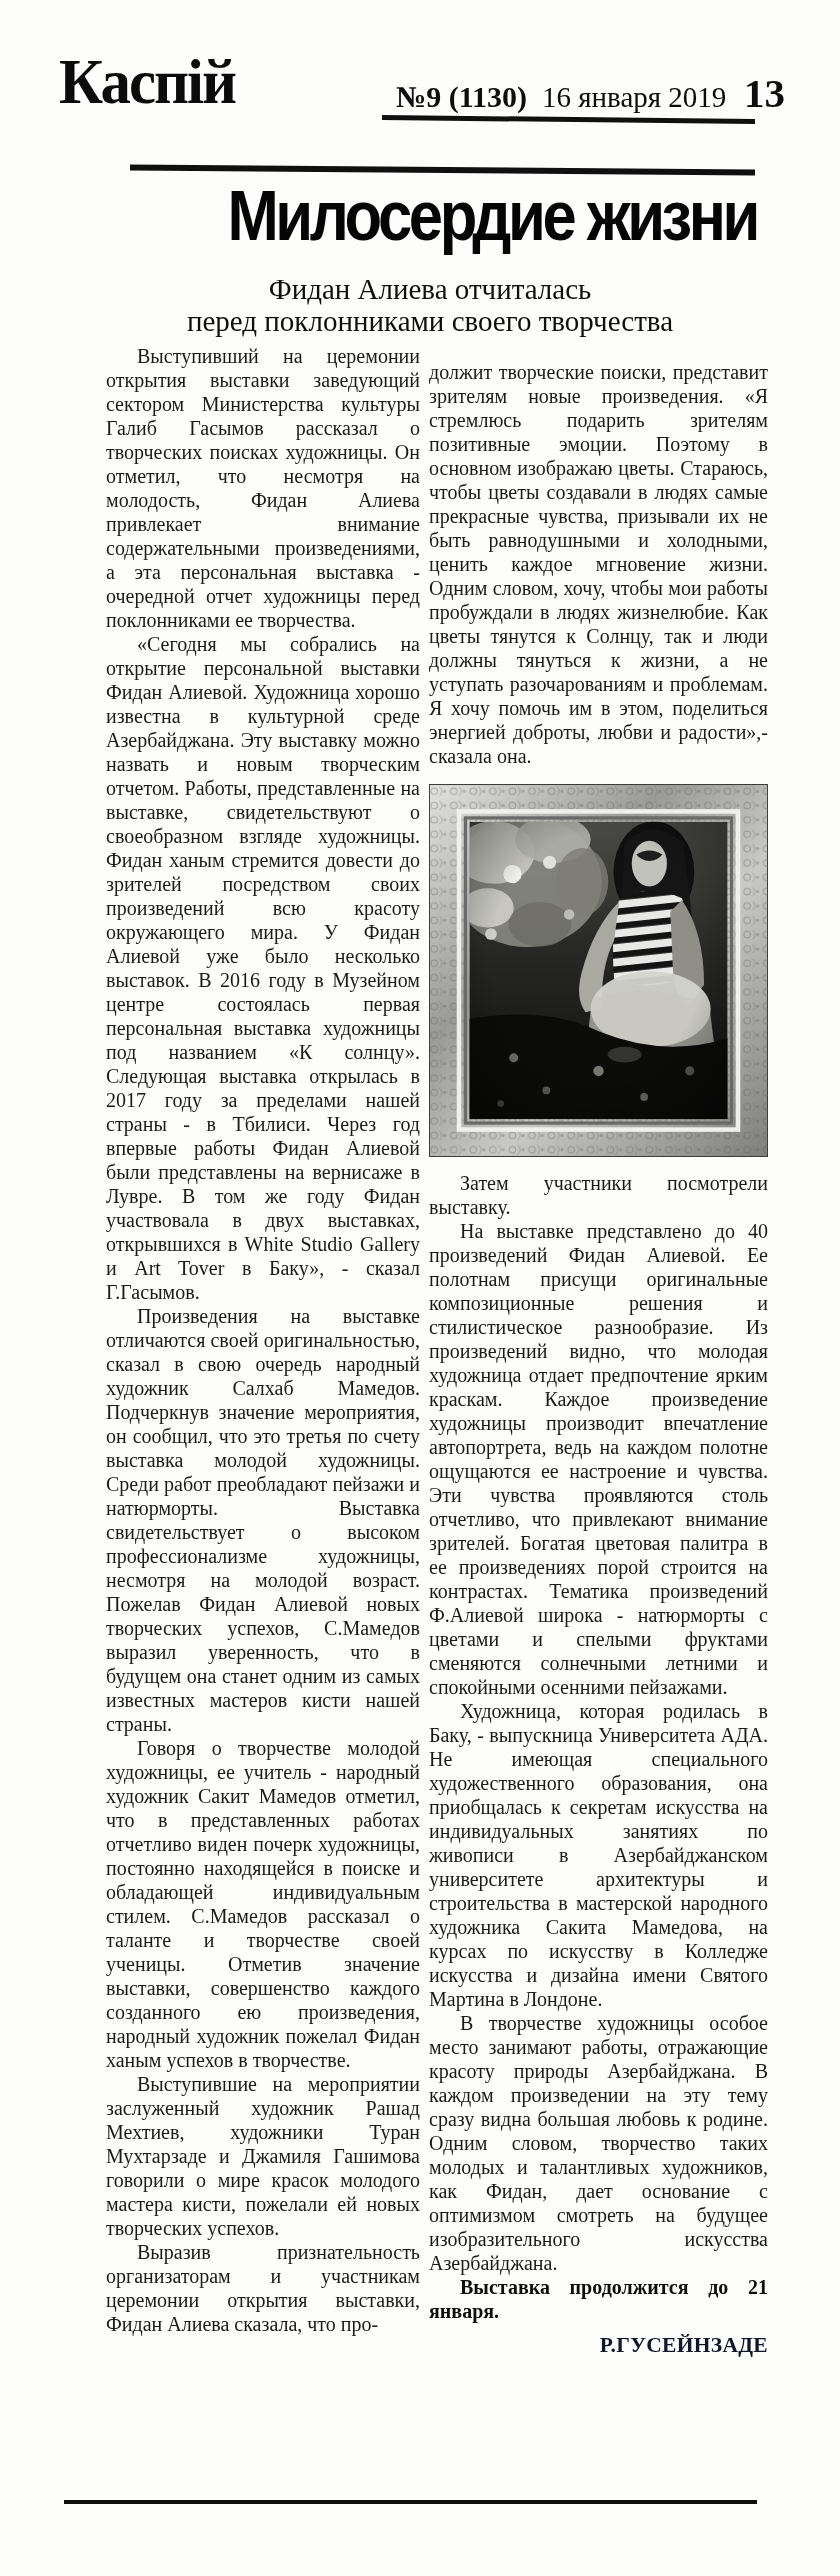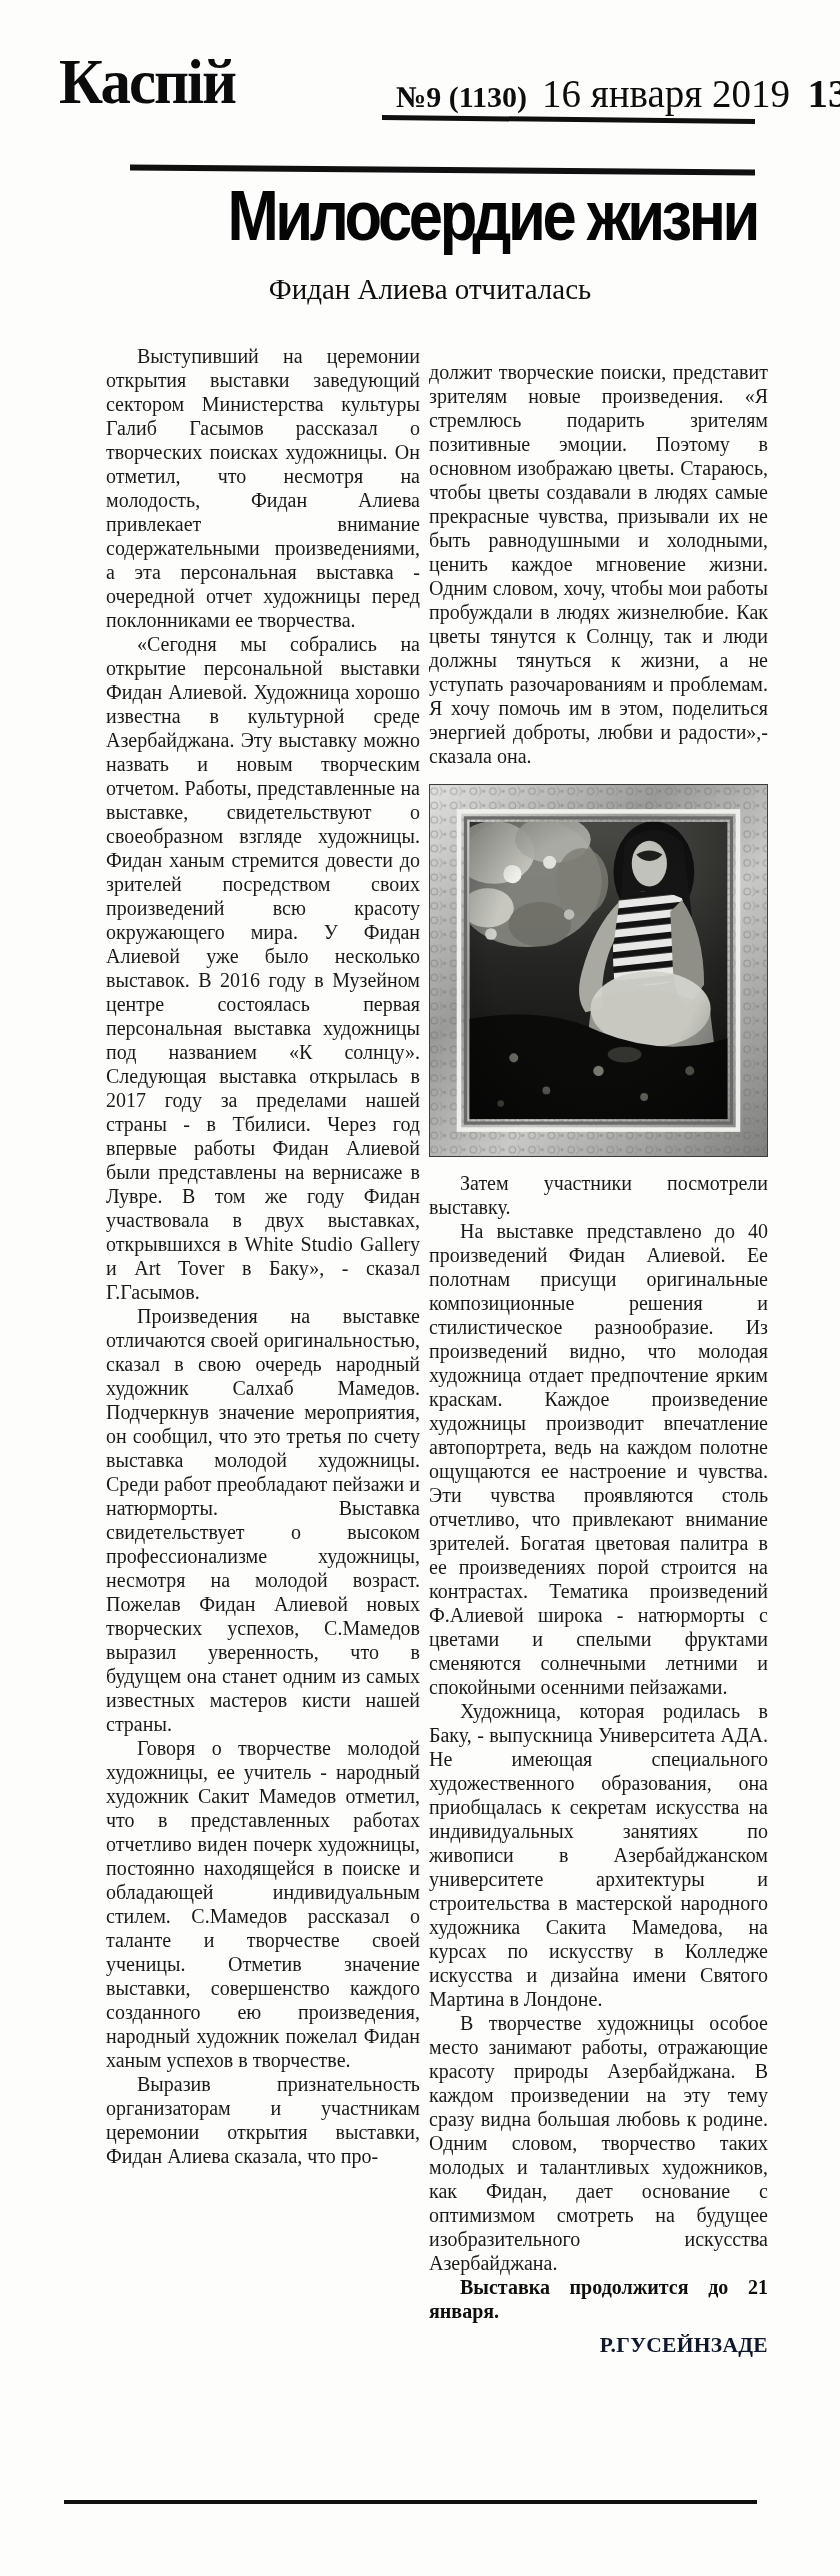--- a/index.html
+++ b/index.html
@@ -11,21 +11,21 @@
   .masthead{
     position:absolute;left:59px;top:50px;
     font-weight:bold;font-size:64px;line-height:1;letter-spacing:-2px;
     color:#0b0b0b;transform:scaleX(.95);transform-origin:left top;
   }
   .header-meta{
     position:absolute;left:396px;top:69px;width:431px;
     display:flex;align-items:baseline;gap:15px;white-space:nowrap;color:#0d0d0d;font-family:Liberation Serif, serif;
   }
   .issue-no{font-weight:bold;font-size:30px}
-  .issue-date{font-size:39px}
+  .issue-date{font-size:29px}
   .page-number{font-weight:bold;font-size:41px;margin-left:2.6px}
   .rule{background:#101010;position:absolute}
   .rule-header{left:382px;top:117px;width:373px;height:4.6px;transform:rotate(.6deg)}
   .rule-title{left:130px;top:167px;width:625px;height:5.9px;transform:rotate(.45deg)}
   .rule-bottom{left:64px;top:2500px;width:693px;height:3.9px}
   .article-title{
     position:absolute;left:103px;top:180px;width:654px;text-align:right;
     font-family:"Liberation Sans",sans-serif;font-weight:bold;
     font-size:70px;line-height:1.04;letter-spacing:-3.9px;color:#050505;
     transform:scaleX(.88);transform-origin:100% 0;white-space:nowrap;
@@ -56,27 +56,29 @@
   <span class="issue-date">16 января 2019</span>
   <span class="page-number">13</span>
 </div>
 
 <div class="rule rule-header"></div>
 <div class="rule rule-title"></div>
 
 <div class="article-title">Милосердие жизни</div>
 <div class="article-subtitle">
   <div>Фидан Алиева отчиталась</div>
+  <div>перед поклонниками своего творчества</div>
 </div>
 
 <div class="col col-left">
   <p>Выступивший на церемонии открытия выставки заведующий сектором Министерства культуры Галиб Гасымов рассказал о творческих поисках художницы. Он отметил, что несмотря на молодость, Фидан Алиева привлекает внимание содержательными произведениями, а эта персональная выставка - очередной отчет художницы перед поклонниками ее творчества.</p>
   <p>«Сегодня мы собрались на открытие персональной выставки Фидан Алиевой. Художница хорошо известна в культурной среде Азербайджана. Эту выставку можно назвать и новым творческим отчетом. Работы, представленные на выставке, свидетельствуют о своеобразном взгляде художницы. Фидан ханым стремится довести до зрителей посредством своих произведений всю красоту окружающего мира. У Фидан Алиевой уже было несколько выставок. В 2016 году в Музейном центре состоялась первая персональная выставка художницы под названием «К солнцу». Следующая выставка открылась в 2017 году за пределами нашей страны - в Тбилиси. Через год впервые работы Фидан Алиевой были представлены на вернисаже в Лувре. В том же году Фидан участвовала в двух выставках, открывшихся в White Studio Gallery и Art Tover в Баку», - сказал Г.Гасымов.</p>
   <p>Произведения на выставке отличаются своей оригинальностью, сказал в свою очередь народный художник Салхаб Мамедов. Подчеркнув значение мероприятия, он сообщил, что это третья по счету выставка молодой художницы. Среди работ преобладают пейзажи и натюрморты. Выставка свидетельствует о высоком профессионализме художницы, несмотря на молодой возраст. Пожелав Фидан Алиевой новых творческих успехов, С.Мамедов выразил уверенность, что в будущем она станет одним из самых известных мастеров кисти нашей страны.</p>
   <p>Говоря о творчестве молодой художницы, ее учитель - народный художник Сакит Мамедов отметил, что в представленных работах отчетливо виден почерк художницы, постоянно находящейся в поиске и обладающей индивидуальным стилем. С.Мамедов рассказал о таланте и творчестве своей ученицы. Отметив значение выставки, совершенство каждого созданного ею произведения, народный художник пожелал Фидан ханым успехов в творчестве.</p>
+  <p>Выступившие на мероприятии заслуженный художник Рашад Мехтиев, художники Туран Мухтарзаде и Джамиля Гашимова говорили о мире красок молодого мастера кисти, пожелали ей новых творческих успехов.</p>
   <p>Выразив признательность организаторам и участникам церемонии открытия выставки, Фидан Алиева сказала, что про-</p>
 </div>
 
 <div class="col col-right">
   <p class="no-indent">должит творческие поиски, представит зрителям новые произведения. «Я стремлюсь подарить зрителям позитивные эмоции. Поэтому в основном изображаю цветы. Стараюсь, чтобы цветы создавали в людях самые прекрасные чувства, призывали их не быть равнодушными и холодными, ценить каждое мгновение жизни. Одним словом, хочу, чтобы мои работы пробуждали в людях жизнелюбие. Как цветы тянутся к Солнцу, так и люди должны тянуться к жизни, а не уступать разочарованиям и проблемам. Я хочу помочь им в этом, поделиться энергией доброты, любви и радости»,- сказала она.</p>
 
   <figure class="photo">
     <svg width="339" height="373" viewBox="0 0 520 572" xmlns="http://www.w3.org/2000/svg">
       <defs>
         <linearGradient id="frameGrad" x1="0" y1="0" x2="1" y2="1">

